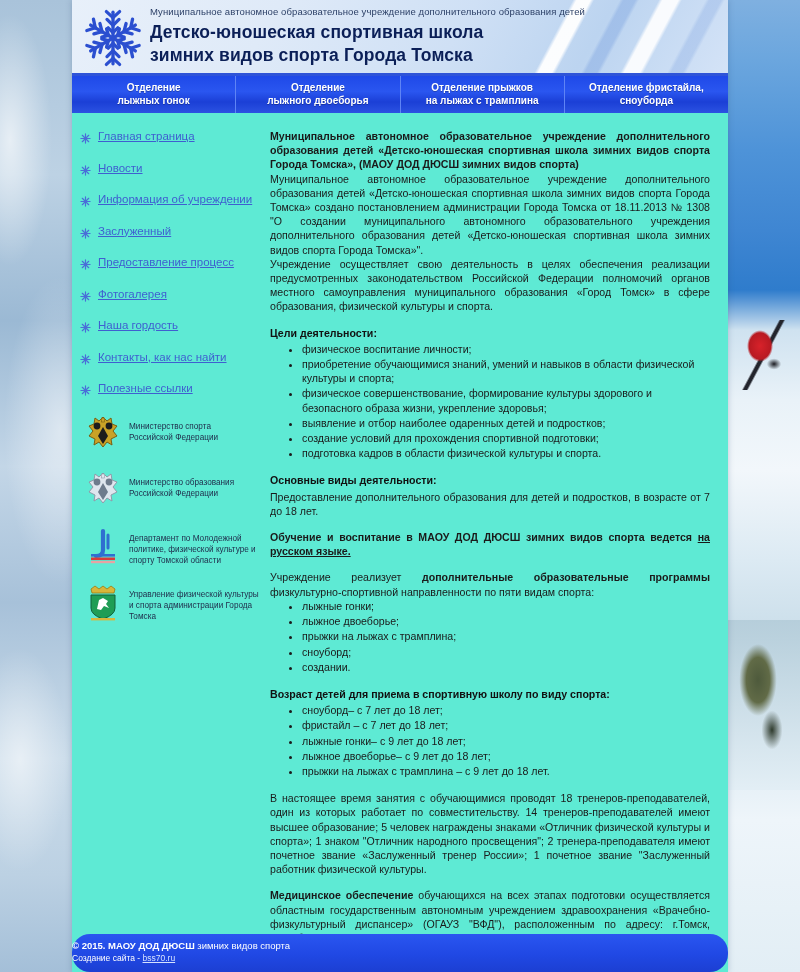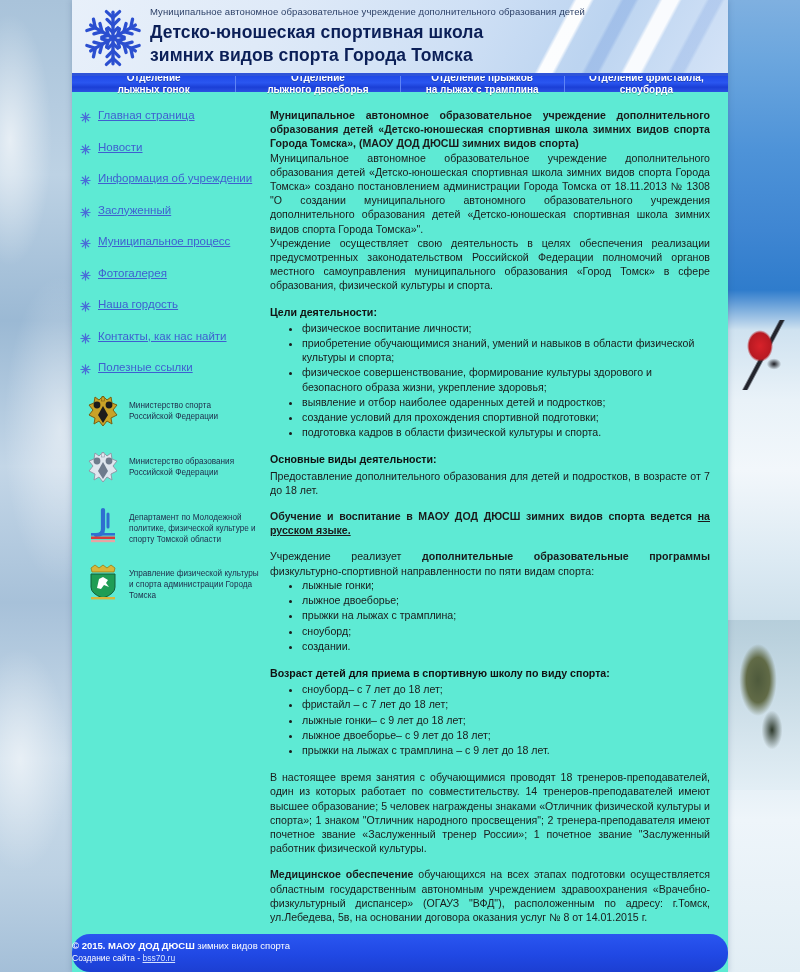--- a/index.html
+++ b/index.html
@@ -85,21 +85,21 @@
     font-size: 9.5px; color:#2b3f66; letter-spacing:.1px; line-height:12px;
     margin-bottom: 3px;
   }
   .hdr-title {
     font-size: 17.5px; font-weight:bold; color:#0b1f57; line-height:23px;
     letter-spacing:.1px;
   }
 
   
   .topnav {
-    display:flex; height:16px;
+    display:flex; height:37px;
     background: linear-gradient(180deg,#1f49e8 0%, #2a56f0 42%, #1b3fd6 70%, #2b52e2 100%);
   }
   .topnav-item {
     flex:1; display:flex; align-items:center; justify-content:center; text-align:center;
     color:#ffffff; font-size:10px; line-height:12.5px; font-weight:bold;
     border-right:1px solid #5f84f5; cursor:pointer; padding:0 4px;
     text-shadow: 0 1px 0 rgba(0,0,0,.25);
   }
   .topnav-item:last-child { border-right:none; }
 
@@ -288,21 +288,21 @@
             <svg width="11" height="11" viewBox="0 0 24 24" aria-hidden="true">
               <g stroke="#4a6ed8" stroke-width="2.6" stroke-linecap="round">
                 <line x1="12" y1="2" x2="12" y2="22"></line>
                   <line x1="2" y1="12" x2="22" y2="12"></line>
                 <line x1="5" y1="5" x2="19" y2="19"></line>
                   <line x1="19" y1="5" x2="5" y2="19"></line>
               </g>
               <circle cx="12" cy="12" r="3" fill="#4a6ed8"></circle>
             </svg>
           </span>
-          <a>Муниципальное процесс</a>
+          <a>Предоставление процесс</a>
         </li>
         <li>
           <span class="flake-bullet">
             <svg width="11" height="11" viewBox="0 0 24 24" aria-hidden="true">
               <g stroke="#4a6ed8" stroke-width="2.6" stroke-linecap="round">
                 <line x1="12" y1="2" x2="12" y2="22"></line>
                   <line x1="2" y1="12" x2="22" y2="12"></line>
                 <line x1="5" y1="5" x2="19" y2="19"></line>
                   <line x1="19" y1="5" x2="5" y2="19"></line>
               </g>

